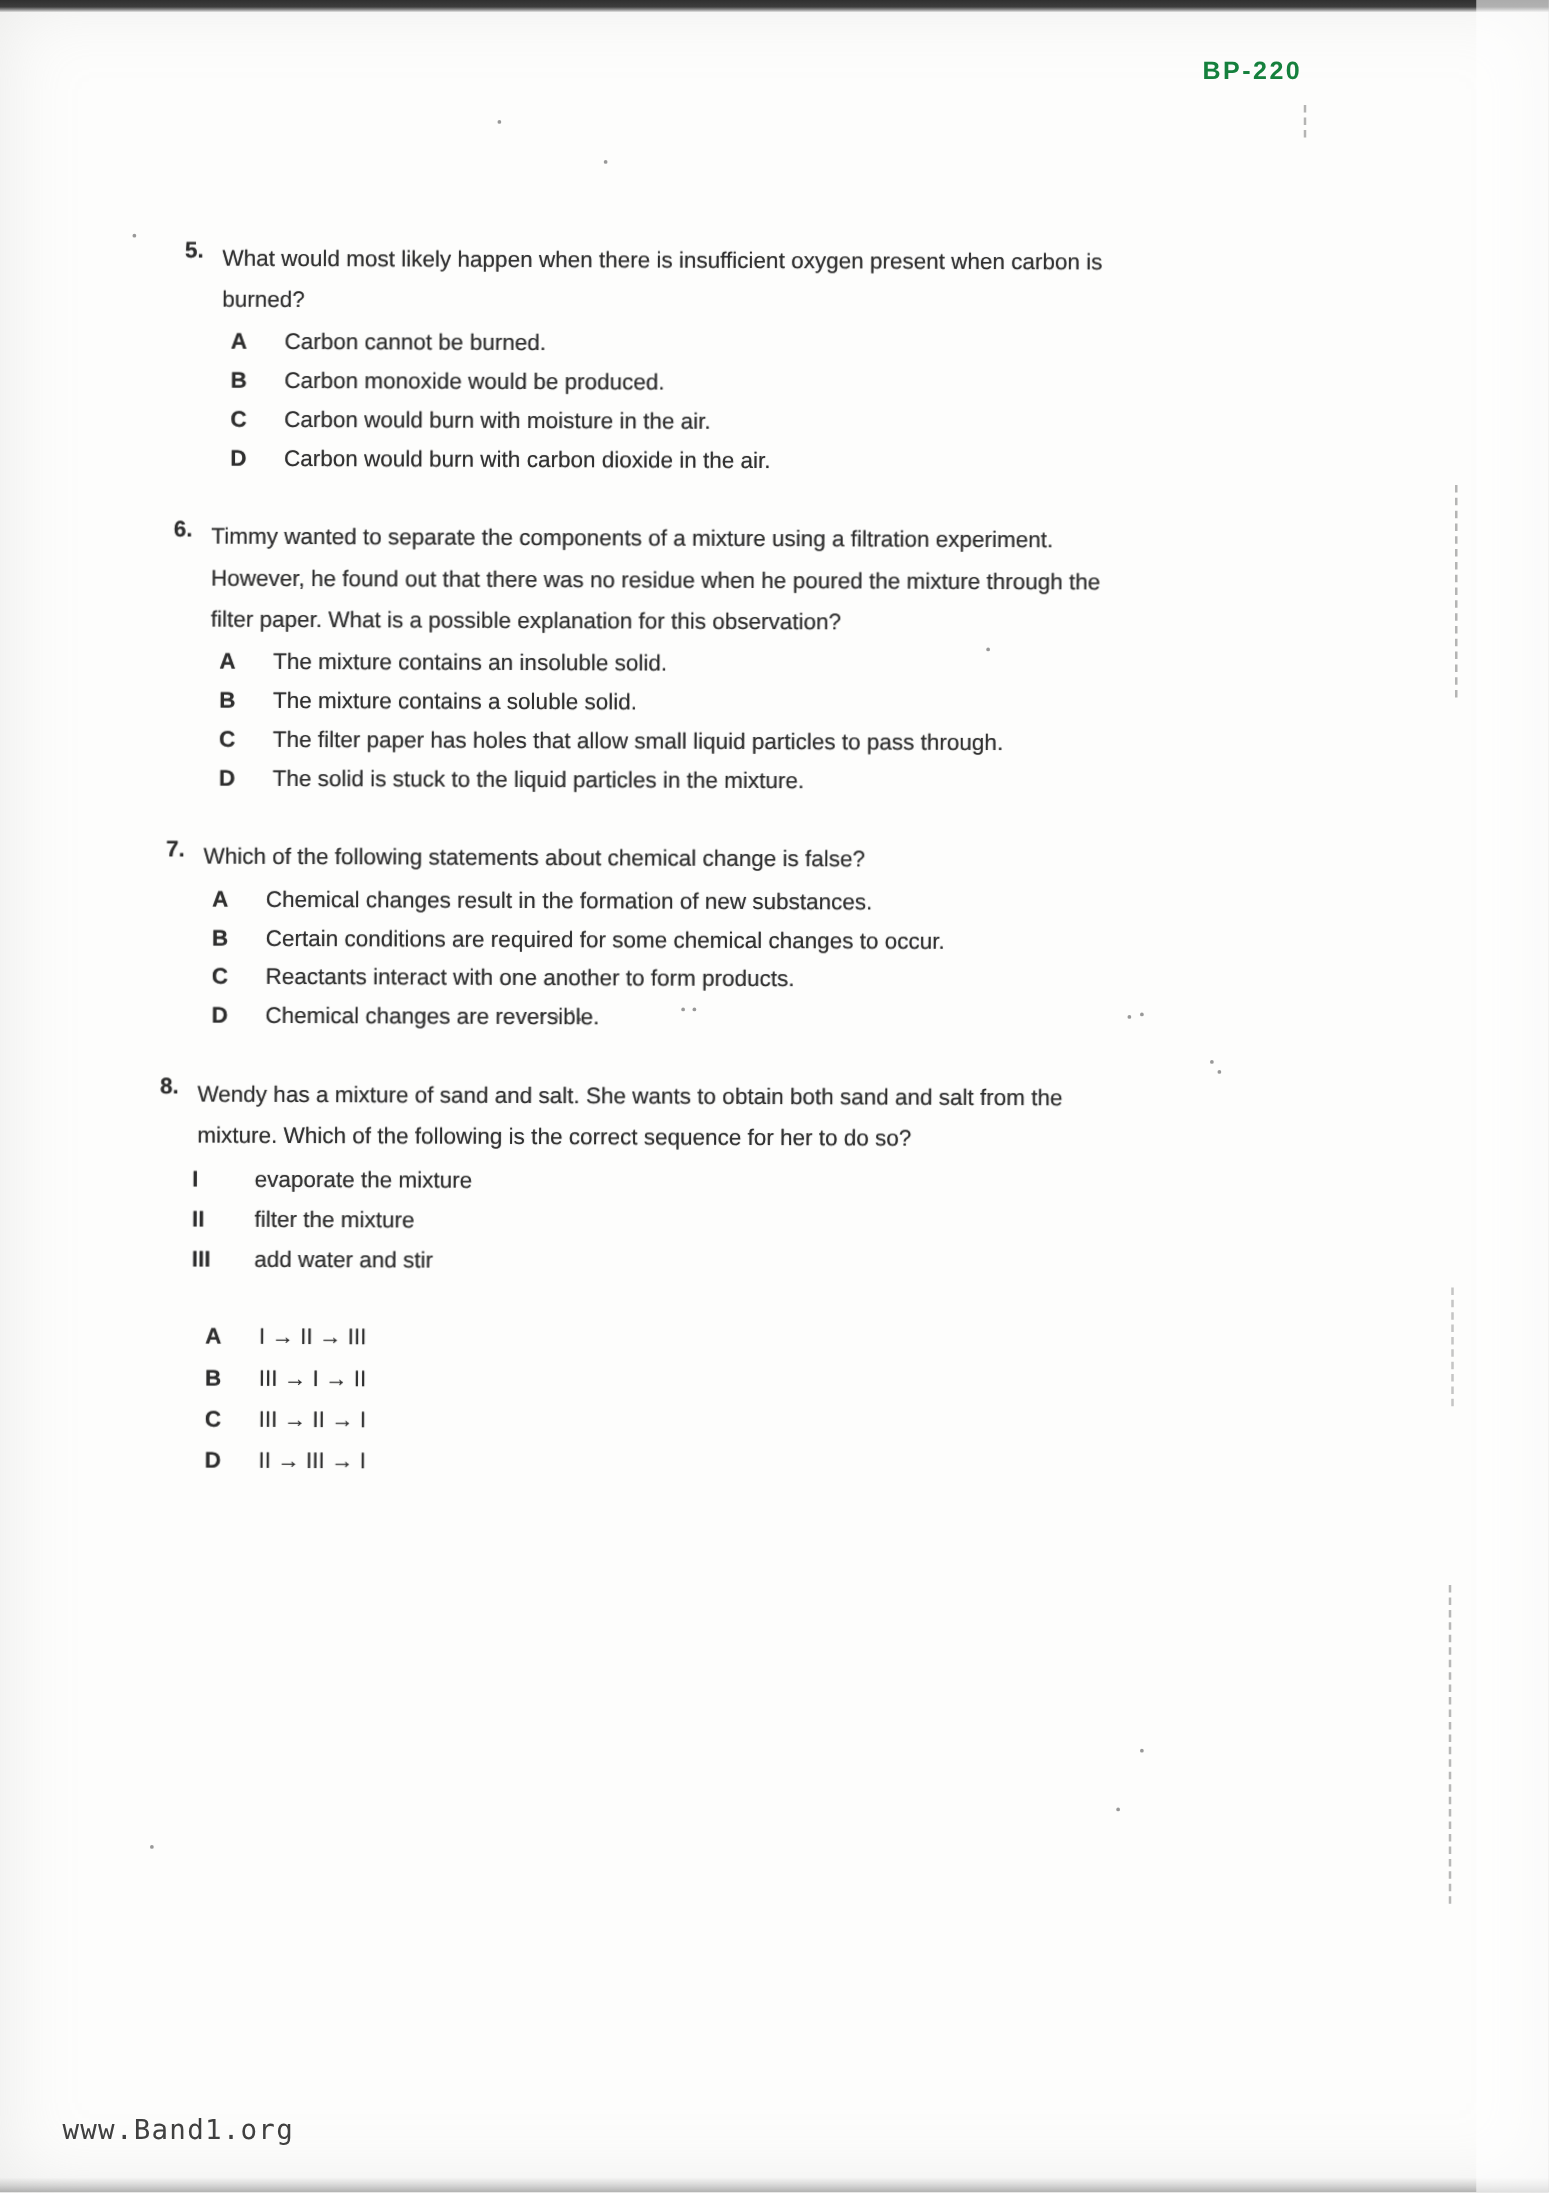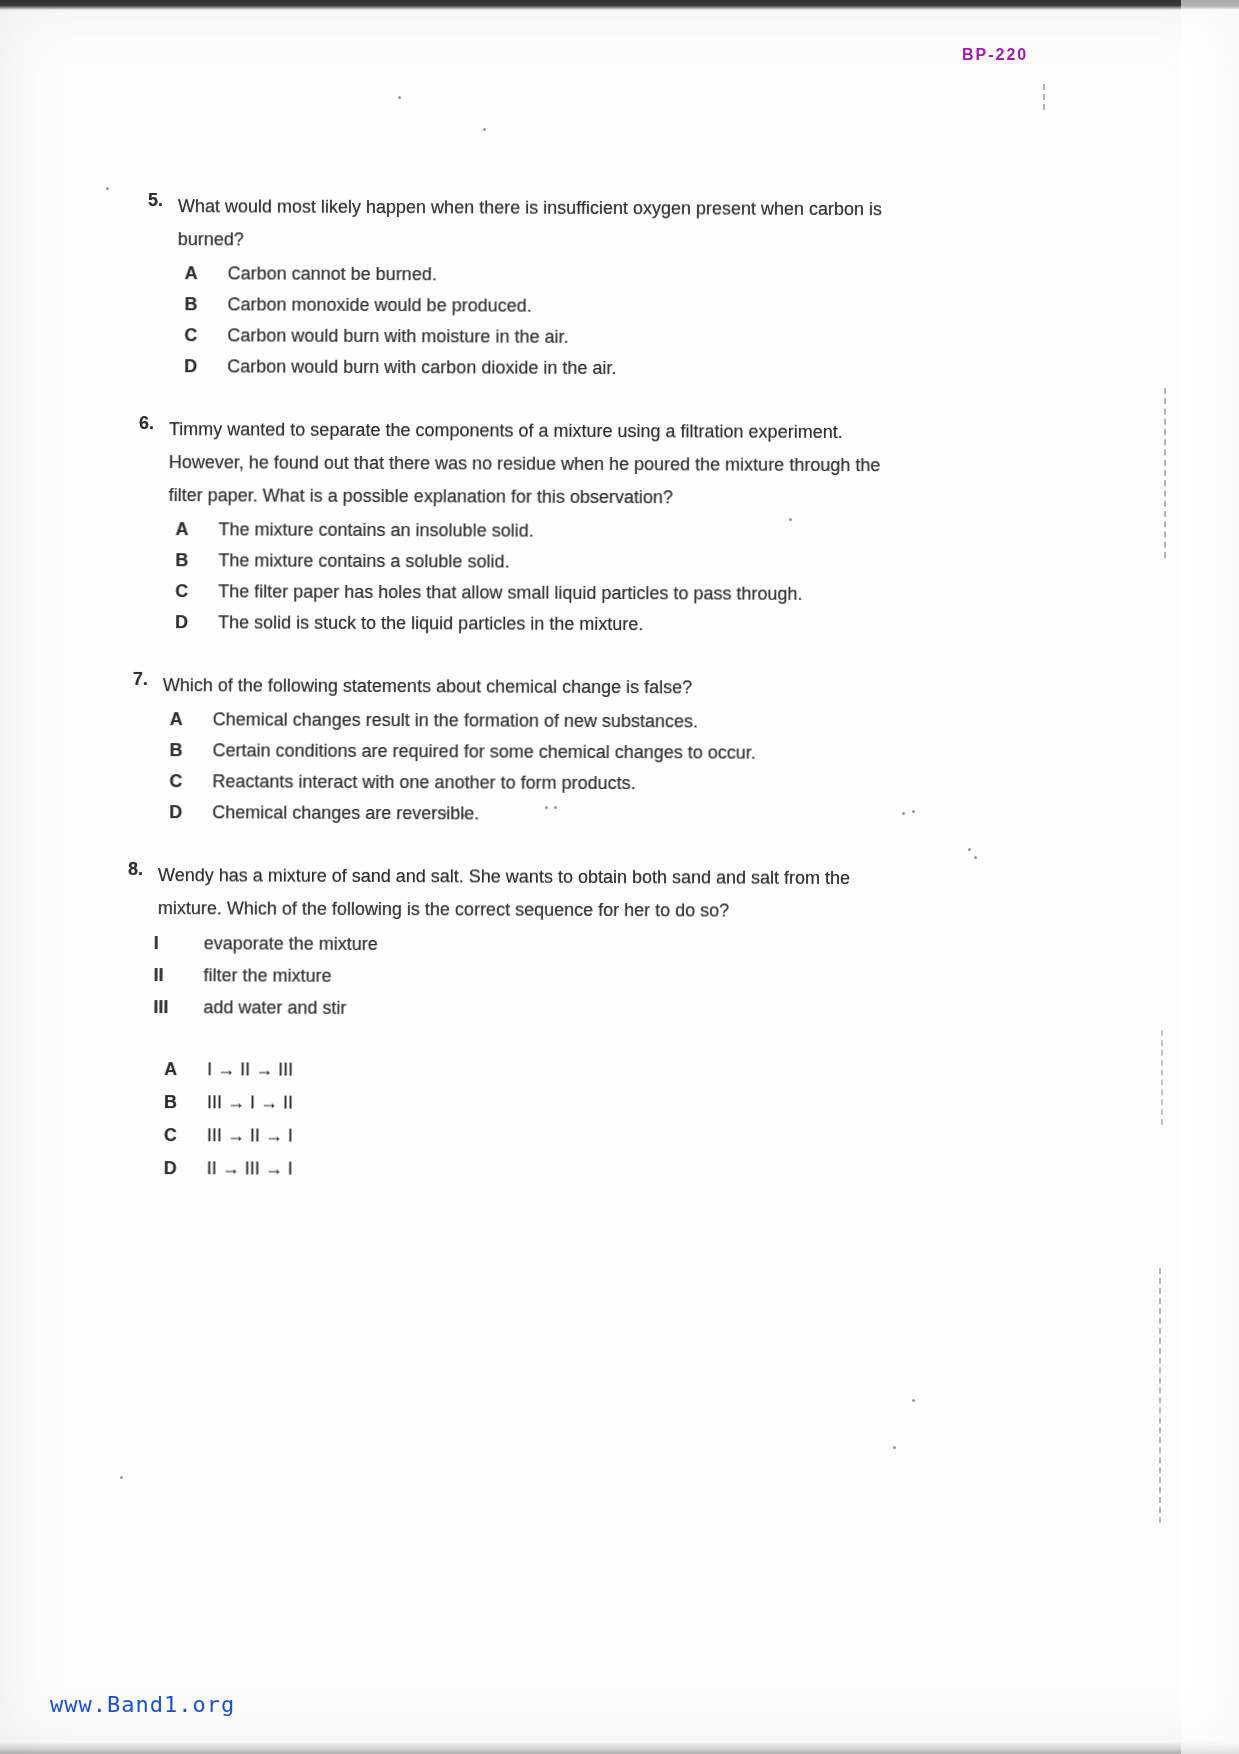--- a/index.html
+++ b/index.html
@@ -37,27 +37,27 @@
   .dash-2 { left: 1164px; top: 388px; height: 170px; }
   .dash-3 { left: 1161px; top: 1030px; height: 95px; border-left-color: rgba(70,70,70,0.3); }
   .dash-4 { left: 1159px; top: 1268px; height: 255px; border-left-color: rgba(70,70,70,0.38); }
   .speck {
     position: absolute; width: 3px; height: 3px;
     background: rgba(70,70,70,0.55); border-radius: 50%;
   }
   
   .doc-code {
     position: absolute; left: 962px; top: 46px;
-    font-size: 16px; font-weight: bold; letter-spacing: 2px;
-    color: #a21caf; filter: blur(0.3px);
+    font-size: 20px; font-weight: bold; letter-spacing: 2px;
+    color: #15803d; filter: blur(0.3px);
   }
   .footer-url {
     position: absolute; left: 50px; top: 1692px;
     font-family: "DejaVu Sans Mono", monospace;
-    font-size: 22px; color: #1d4ed8; letter-spacing: 1px;
+    font-size: 22px; color: #404040; letter-spacing: 1px;
   }
   
   .content {
     position: absolute; left: 148px; top: 190px; width: 762px;
     color: #2e2e2e; font-size: 18px;
     transform: rotate(0.25deg); transform-origin: top left;
     filter: blur(0.3px);
     text-shadow: 0 0 0.6px rgba(40,40,40,0.55);
   }
   .question { margin-bottom: 31px; }

